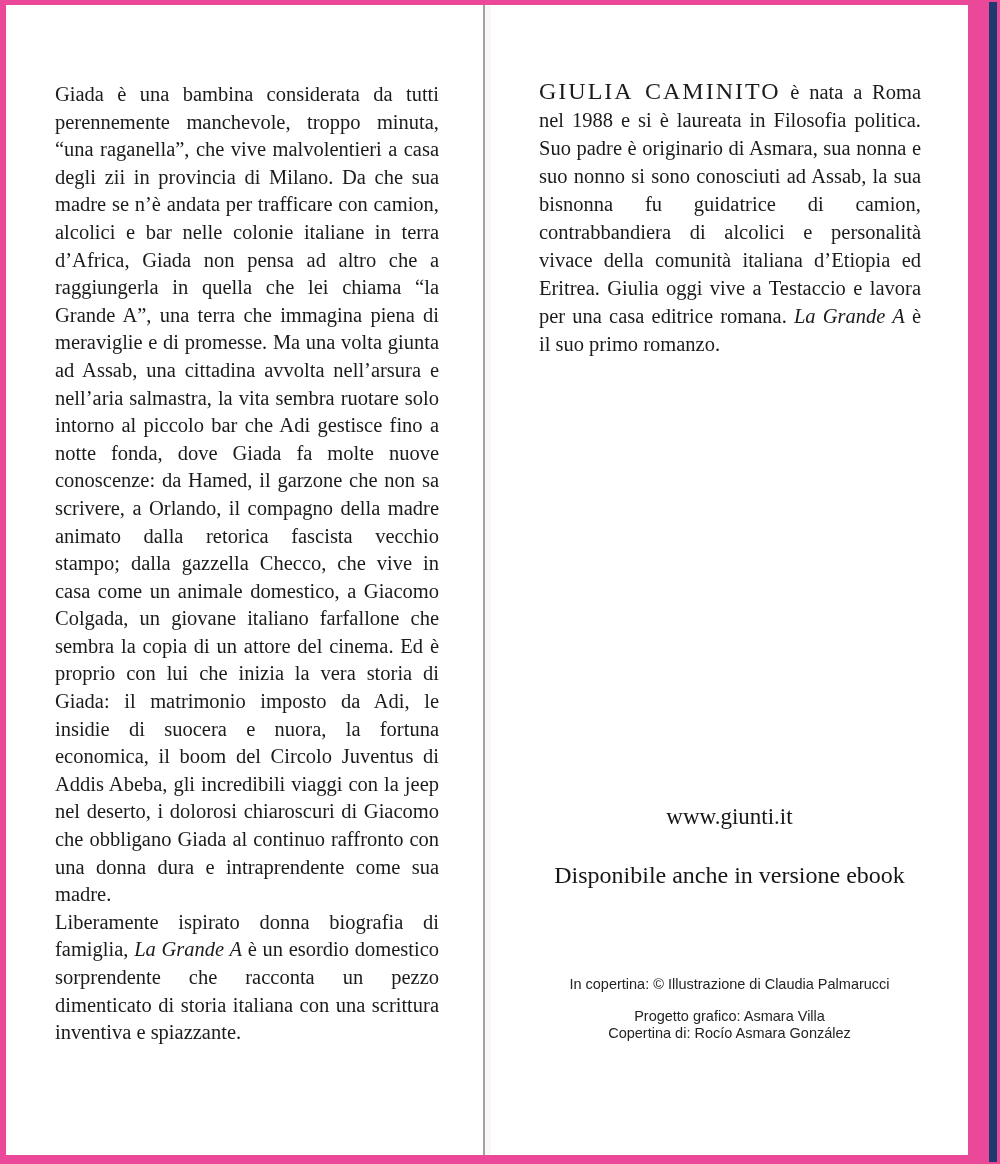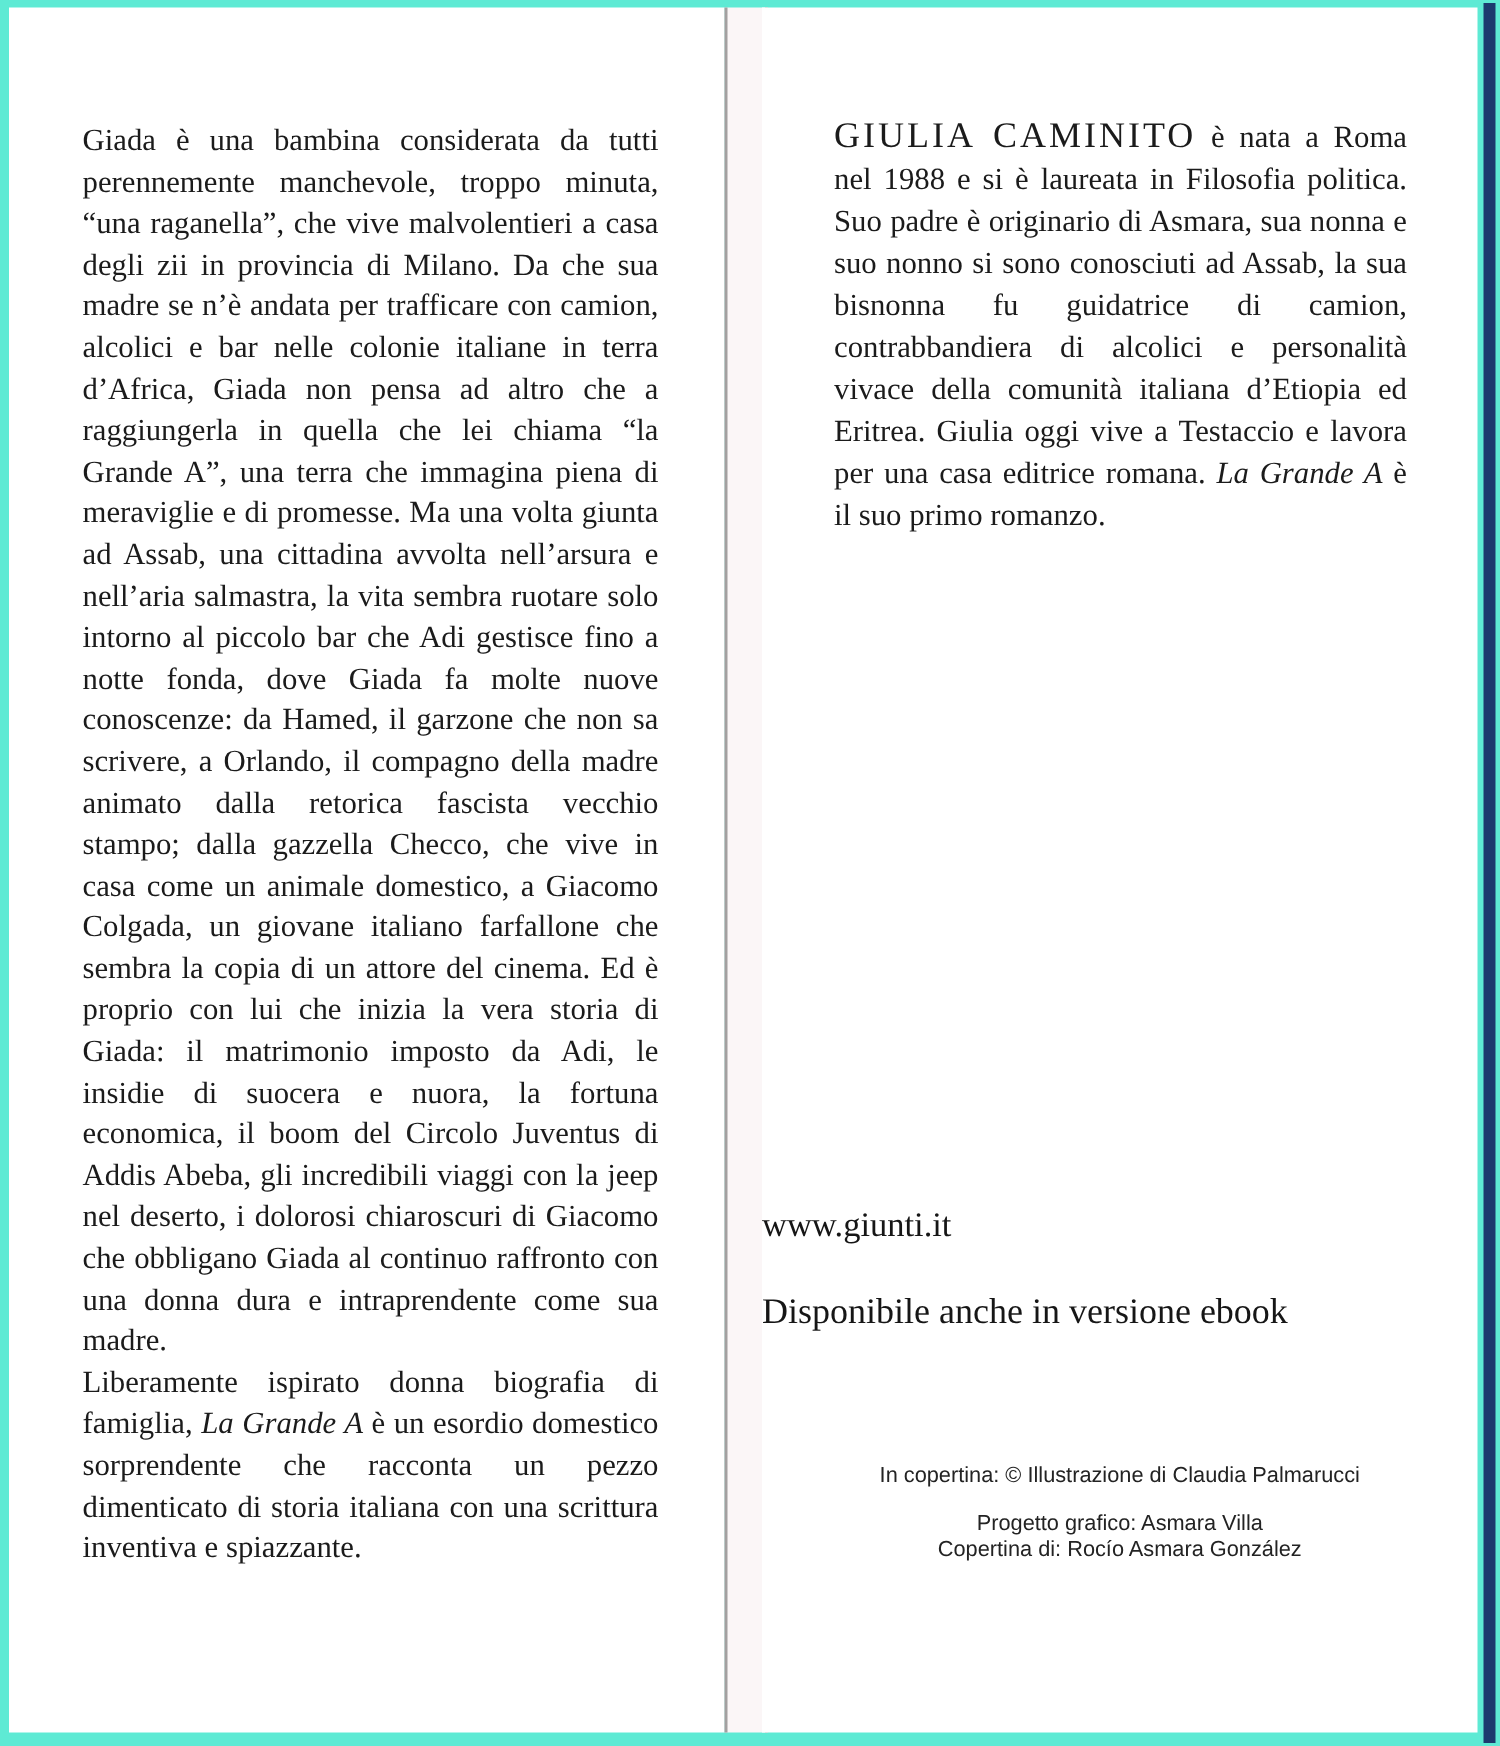--- a/index.html
+++ b/index.html
@@ -1,28 +1,28 @@
 <!DOCTYPE html>
 <html lang="it"><head>
 <meta charset="utf-8">
 <style>
   html, body { margin: 0; padding: 0; background: #000; }
   .scan {
     position: relative;
     width: 1000px; height: 1164px;
-    background: #5eead4;
+    background: #ec4899;
     font-family: "Liberation Serif", serif;
     overflow: hidden;
   }
   .page {
     position: absolute; top: 5px; bottom: 9px;
     background: #ffffff;
   }
   .page-left  { left: 6px;   width: 477px; }
-  .page-right { left: 508px; width: 477px; }
+  .page-right { left: 491px; width: 477px; }
   .gutter {
     position: absolute; top: 5px; bottom: 9px; left: 483px; width: 29px;
     background: #fbf6f7;
     border-left: 2px solid #a3a0a0;
     border-right: 2px solid #a3a0a0;
     box-sizing: border-box;
   }
   .cover-edge {
     position: absolute; top: 2px; bottom: 2px; left: 989px; width: 8px;
     background: #1c3a6e;
@@ -39,21 +39,21 @@
     position: absolute; left: 48px; top: 72px; width: 382px;
     font-size: 20.5px; line-height: 28px;
     text-align: justify; color: #1b1b1b;
   }
   .author-name {
     font-size: 24px; letter-spacing: 2px;
   }
   .it { font-style: italic; }
   .centered-line {
     position: absolute; left: 0; width: 477px;
-    text-align: left; color: #161616;
+    text-align: center; color: #161616;
   }
   .website { top: 799px; font-size: 23px; }
   .ebook   { top: 857px; font-size: 24px; }
   
   .credits {
     position: absolute; left: 0; top: 971px; width: 477px;
     text-align: center;
     font-family: "Liberation Sans", sans-serif;
     font-size: 14.5px; line-height: 17.5px;
     color: #232323;

